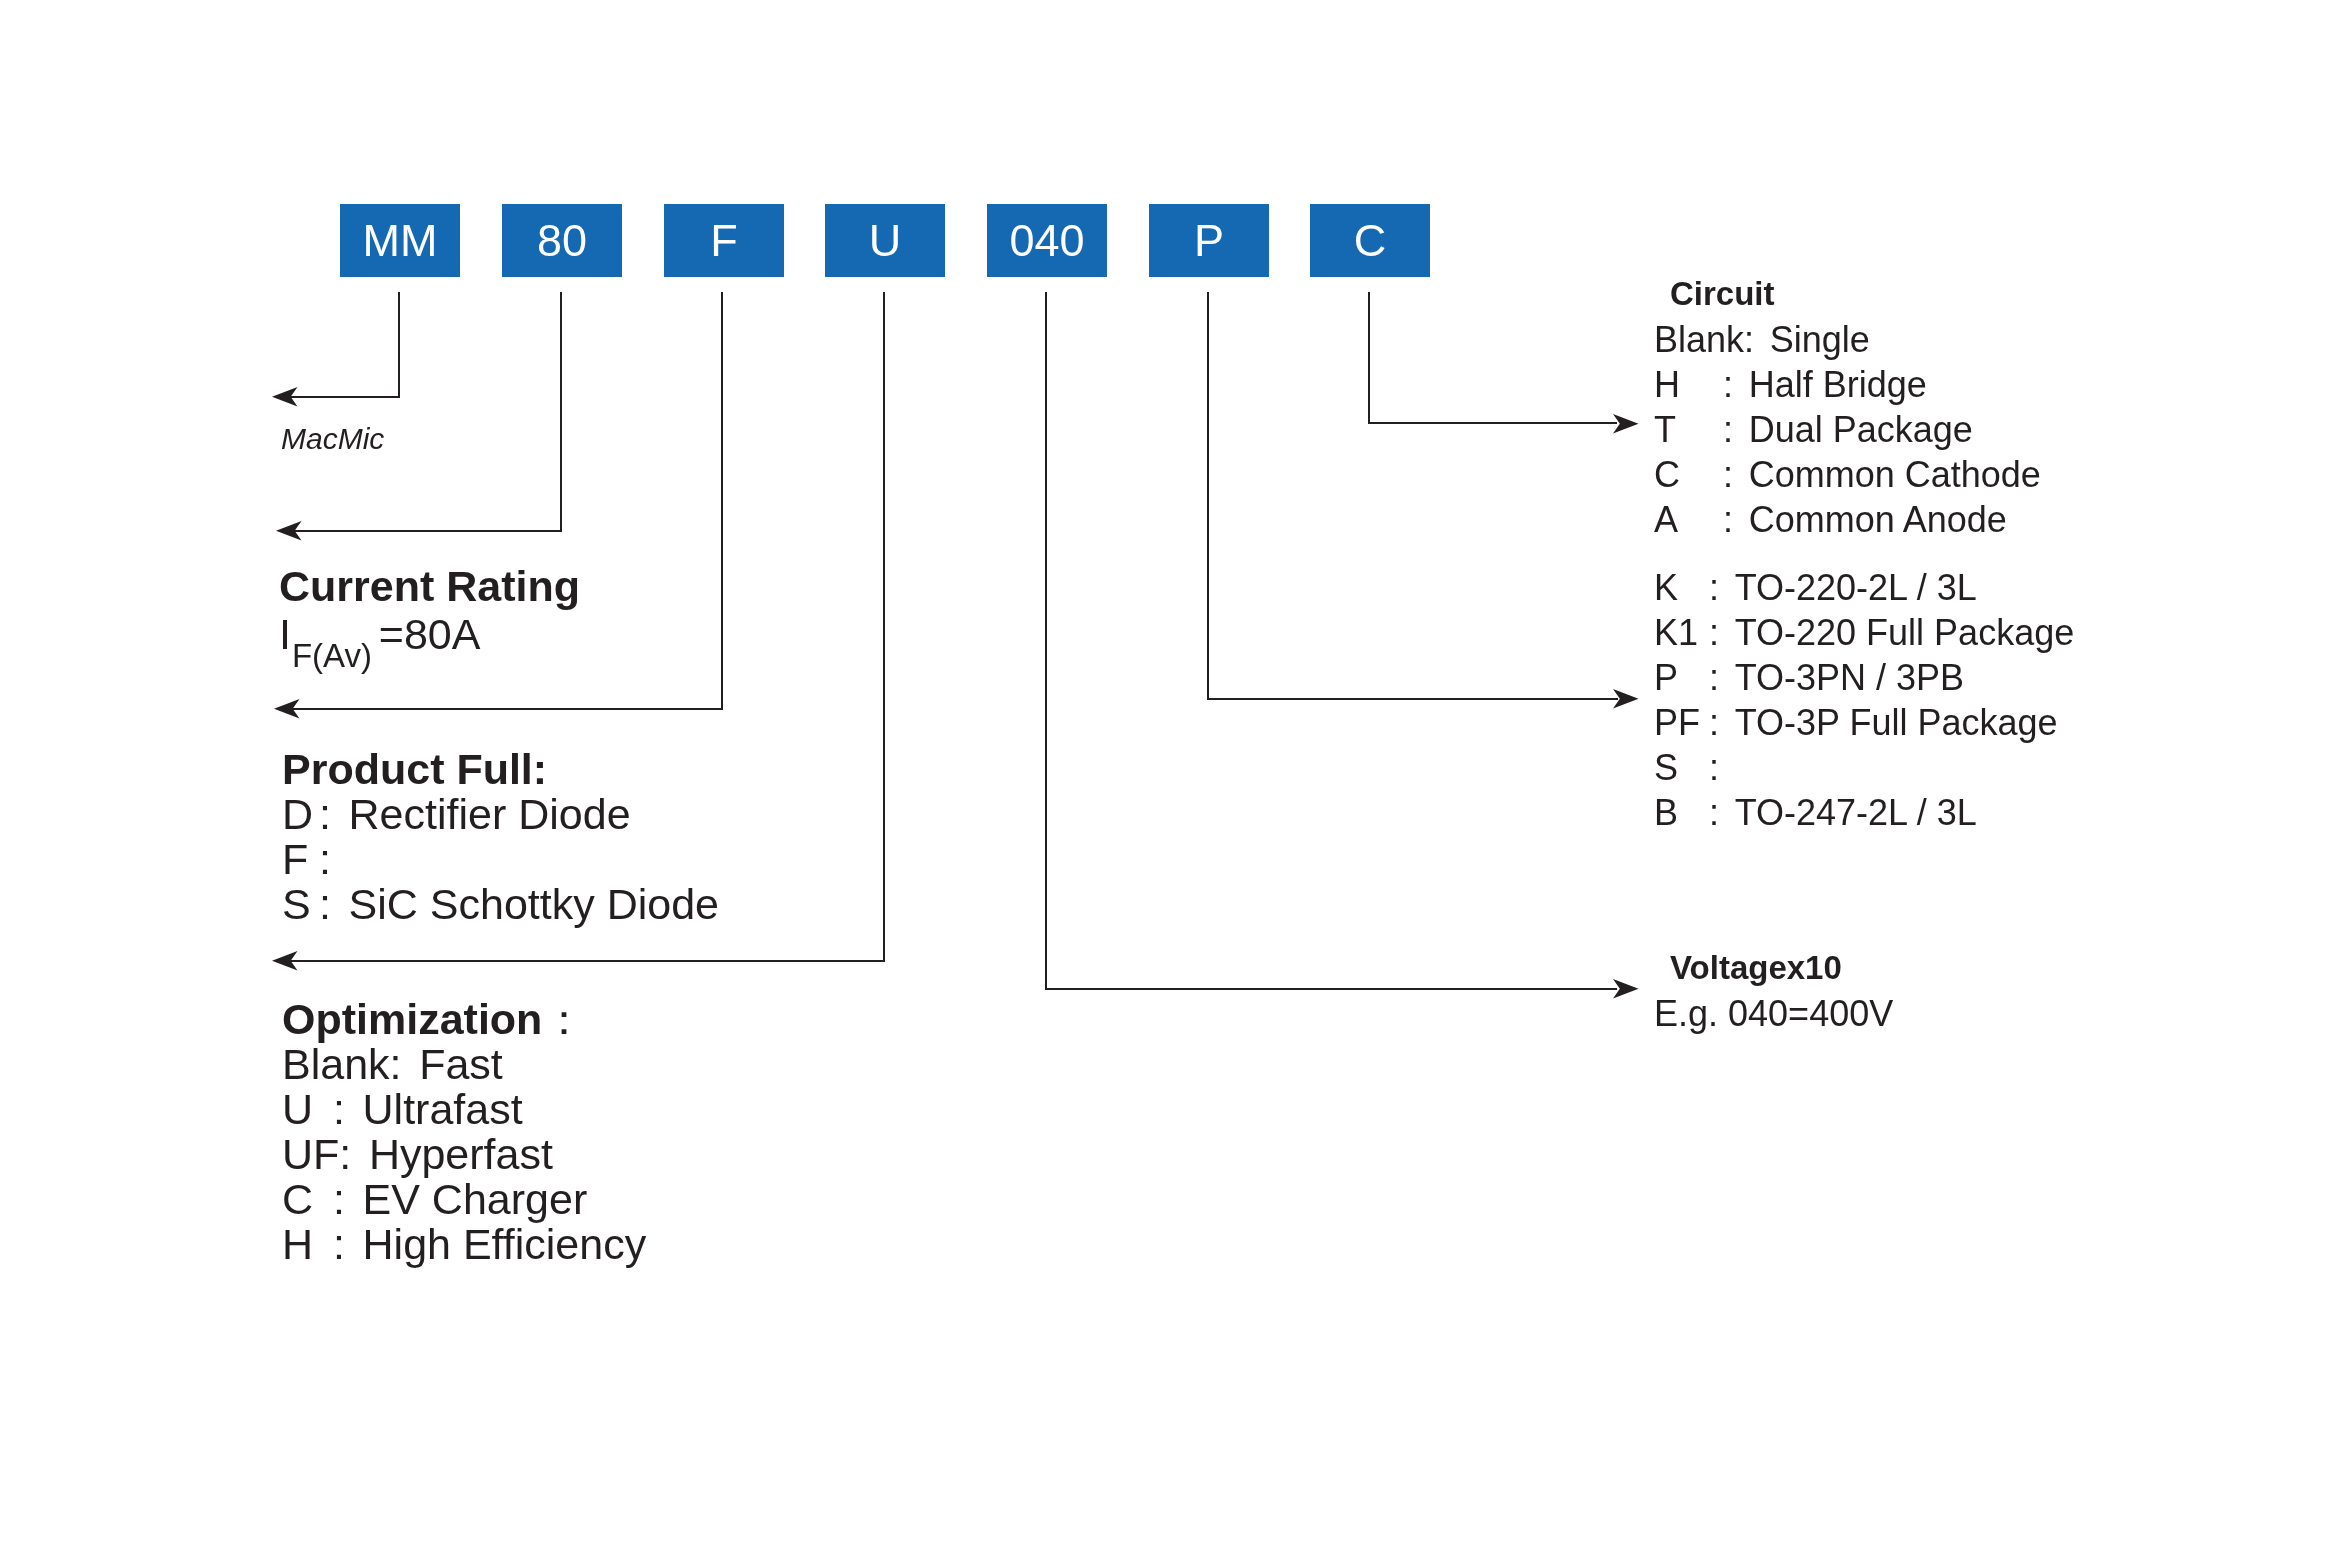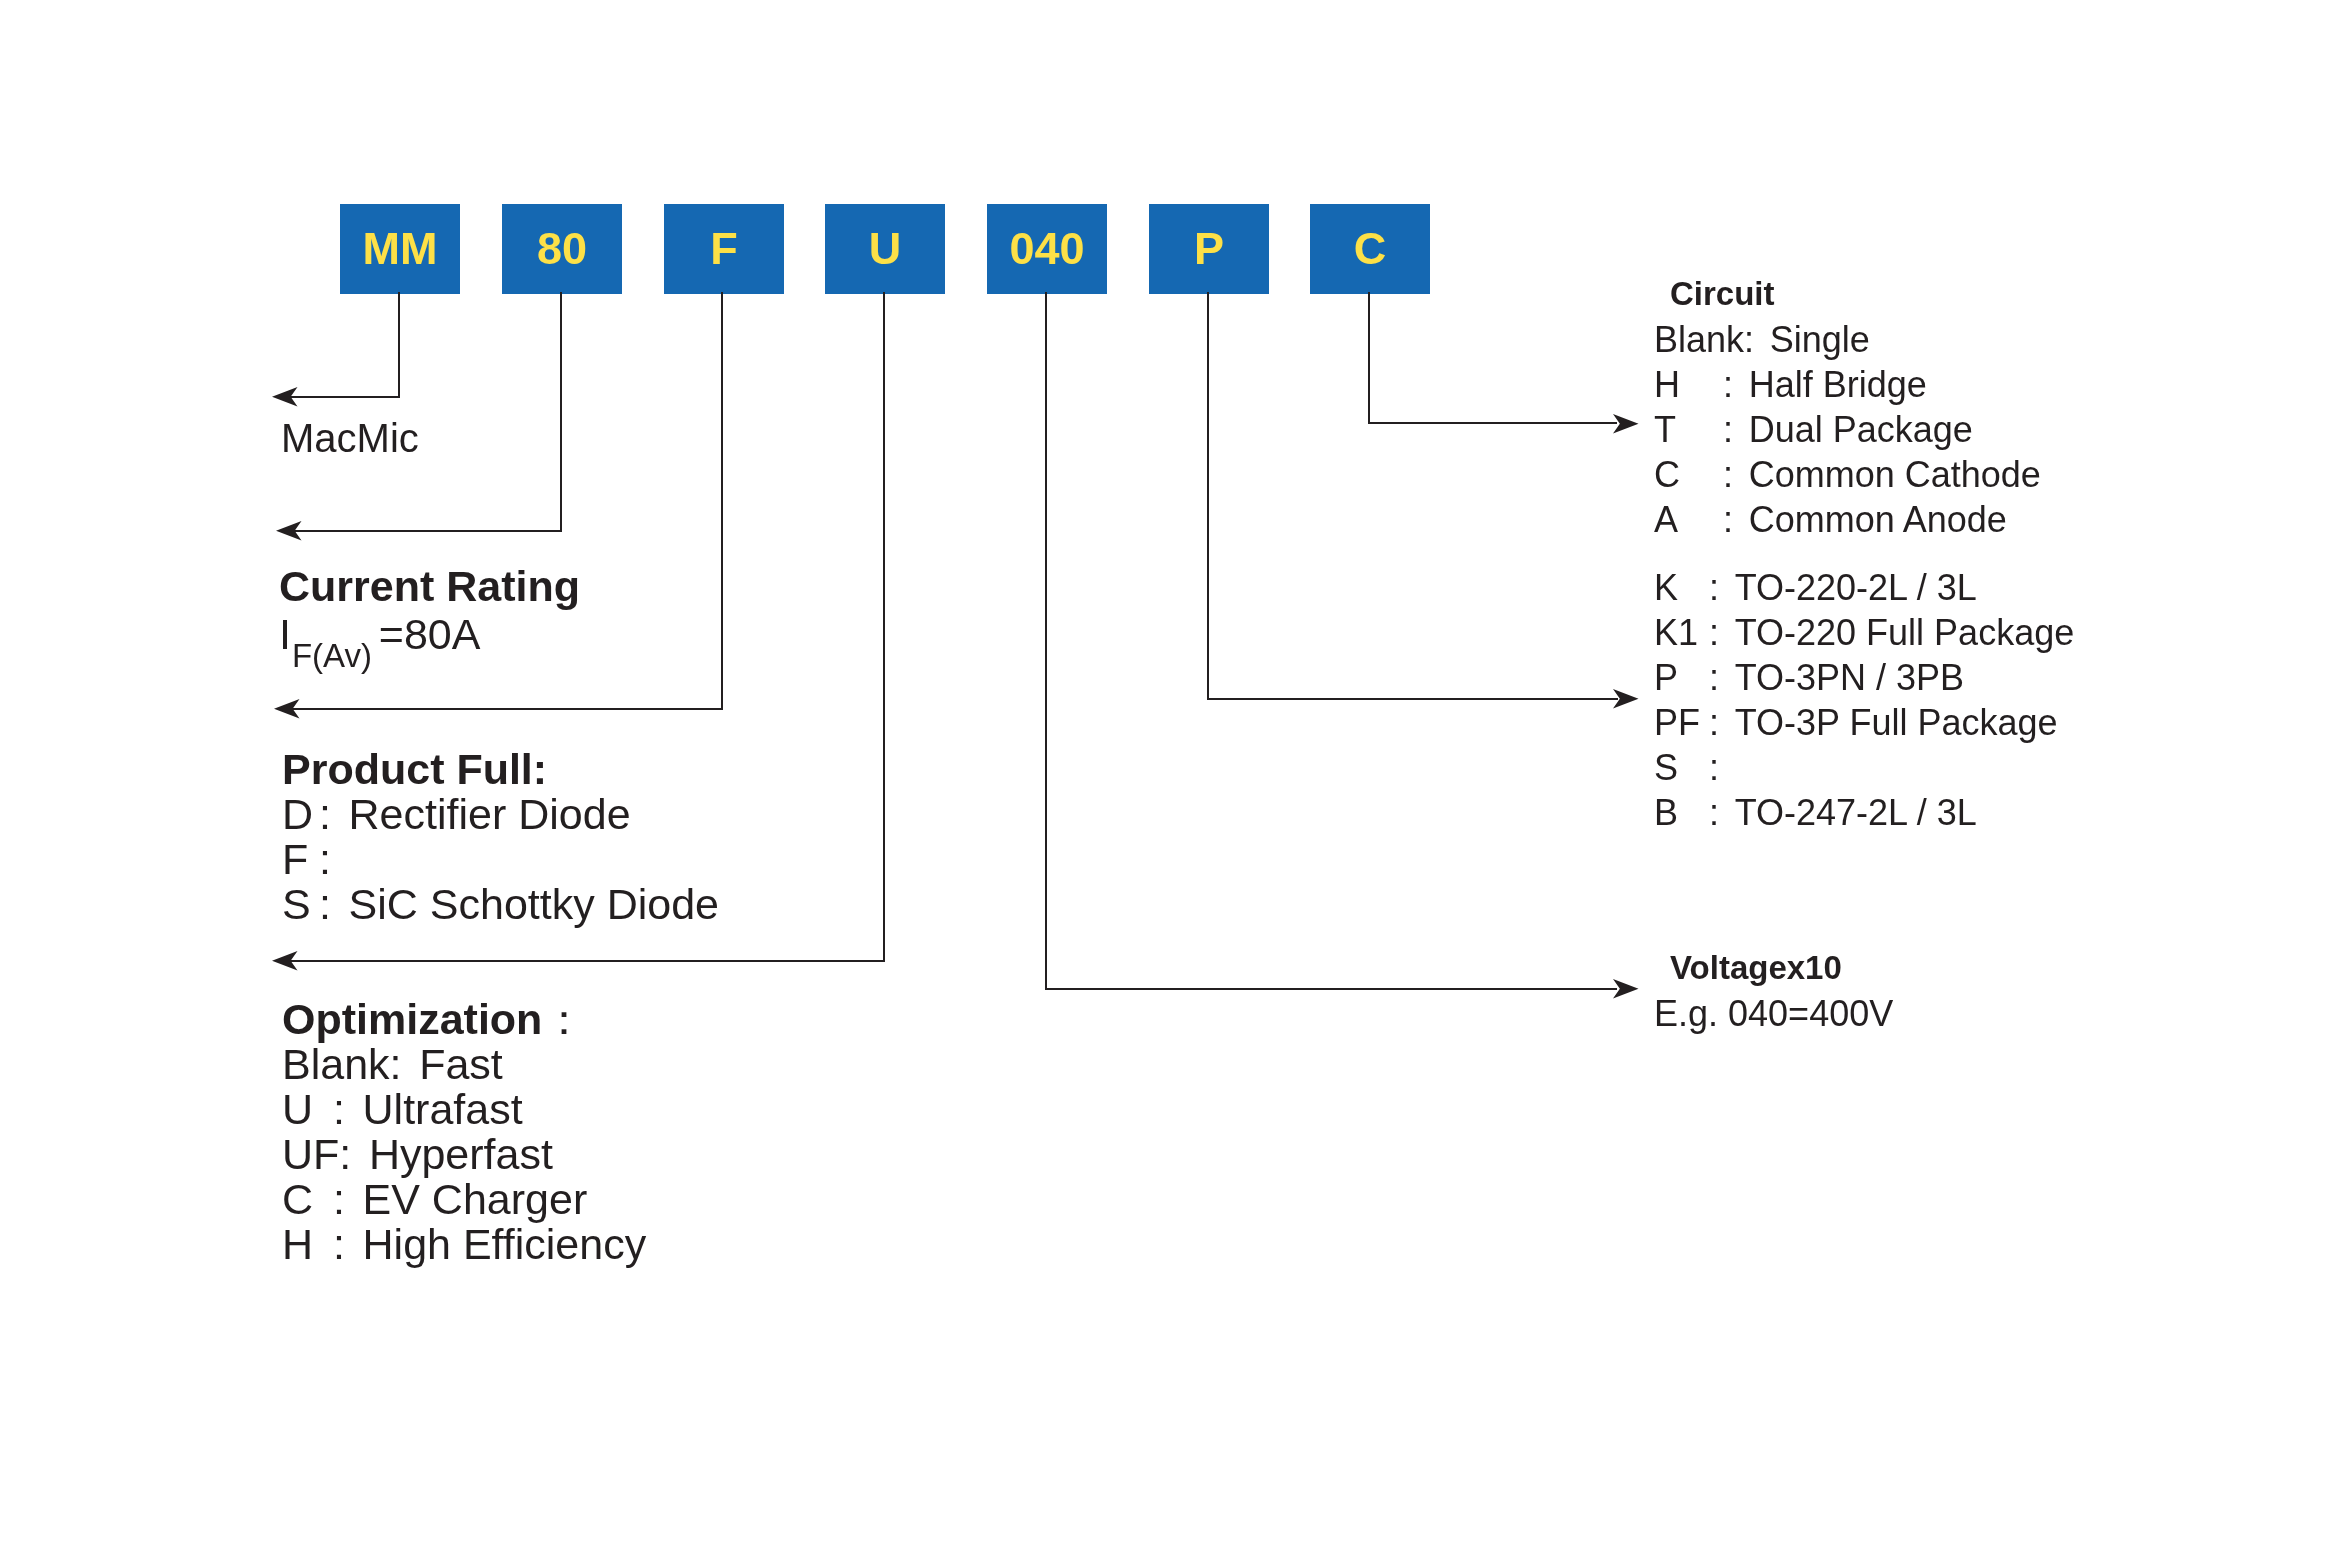--- a/index.html
+++ b/index.html
@@ -6,43 +6,43 @@
   .canvas{
     position:relative;
     width:2337px;height:1562px;
     background:#ffffff;
     font-family:"Liberation Sans", sans-serif;
     color:#231f20;
     overflow:hidden;
   }
   
   .code-box{
-    position:absolute;top:204px;width:120px;height:90px;
+    position:absolute;top:204px;width:120px;height:73px;
     background:#1568b2;
     display:flex;align-items:center;justify-content:center;
-    color:#fde047;font-weight:bold;font-size:45px;
+    color:#ffffff;font-weight:normal;font-size:45px;
   }
   
   .vline{position:absolute;width:2px;background:#231f20;}
   .hline{position:absolute;height:2px;background:#231f20;}
   .arrow{position:absolute;width:25.5px;height:21.6px;}
   
   .tblock{position:absolute;white-space:nowrap;}
   .left-col{font-size:43px;line-height:45px;}
   .left-col .hd{font-weight:bold;margin-top:16px;}
   .right-col{font-size:36px;line-height:45px;}
   .right-col .hd{font-weight:bold;font-size:33px;line-height:46px;margin-left:16px;}
   .item{display:flex;}
   .item .c{margin-right:15.7px;}
   .product .k{min-width:37px;}
   .optim .k{min-width:51px;}
   .circuit .k{min-width:69px;}
   .package .k{min-width:55px;}
   .product .c,.optim .c{margin-right:17.6px;}
-  .macmic{font-size:40px;line-height:45px;}
+  .macmic{font-size:30px;line-height:45px;font-style:italic;}
   sub.ifav{font-size:33px;line-height:0;position:relative;top:8.8px;left:1px;}
   .eq{margin-left:7.8px;}
   .hd-colon{font-weight:normal;}
 </style>
 </head>
 <body>
 
 <div class="canvas">
 
   <div class="code-box" style="left:340px">MM</div>

